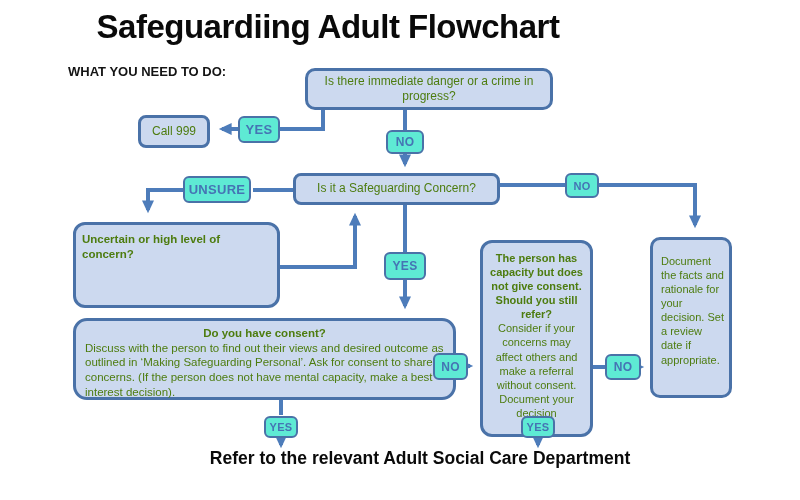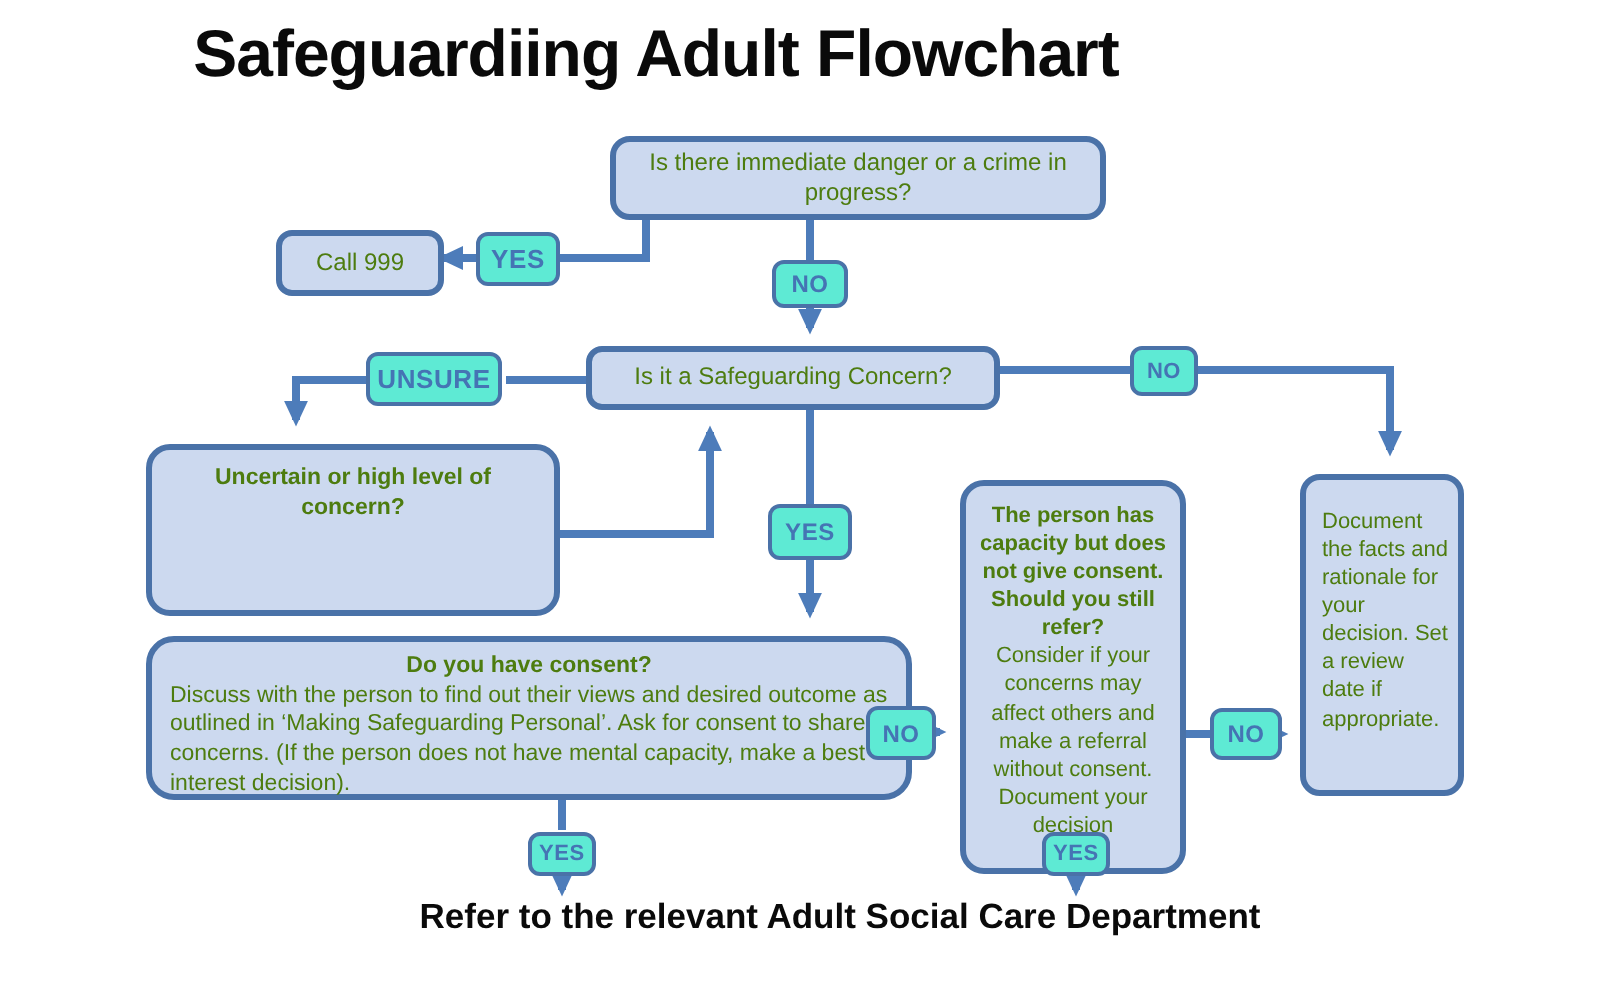--- a/index.html
+++ b/index.html
@@ -30,20 +30,21 @@
     border-radius:6px;color:#4574b4;font-weight:bold;font-size:12px;
     display:flex;align-items:center;justify-content:center;letter-spacing:0.3px;
   }
 </style>
 </head>
 <body>
 
 <div id="stage">
 
   <div class="title">Safeguardiing Adult Flowchart</div>
+  <div class="instruction">WHAT YOU NEED TO DO:</div>
 
   <svg class="connectors" width="800" height="500" viewBox="0 0 800 500">
     <defs>
       <marker id="ah" markerWidth="4" markerHeight="4" refX="2.4" refY="1.5" orient="auto">
         <path d="M0,0 L3.2,1.5 L0,3 Z" fill="#4d7cba"></path>
       </marker>
     </defs>
     <g stroke="#4d7cba" stroke-width="4" fill="none">
 
       <path d="M323,108 V129 H280"></path>
@@ -73,29 +74,29 @@
 
       <path d="M538,403 V415"></path>
       <path d="M538,437 V445" marker-end="url(#ah)"></path>
     </g>
   </svg>
 
   <div class="node" style="left:305px;top:68px;width:248px;height:42px;border-radius:10px;text-align:center;padding:2px 8px;">
     <span>Is there immediate danger or a crime in progress?</span>
   </div>
 
-  <div class="node" style="left:138px;top:115px;width:84px;height:33px;border-radius:8px;text-align:center;">
+  <div class="node" style="left:138px;top:115px;width:72px;height:33px;border-radius:8px;text-align:center;">
     <span>Call 999</span>
   </div>
 
   <div class="node" style="left:293px;top:173px;width:207px;height:32px;border-radius:8px;text-align:center;">
     <span>Is it a Safeguarding Concern?</span>
   </div>
 
-  <div class="node" style="left:73px;top:222px;width:207px;height:86px;border-radius:12px;text-align:center;justify-content:flex-start;padding:7px 6px;font-size:11.5px;gap:13px;">
+  <div class="node" style="left:73px;top:222px;width:207px;height:86px;border-radius:12px;text-align:left;justify-content:flex-start;padding:7px 6px;font-size:11.5px;gap:13px;">
     <span class="b">Uncertain or high level of concern?</span>
   </div>
 
   <div class="node" style="left:73px;top:318px;width:383px;height:82px;border-radius:14px;justify-content:flex-start;padding:5px 9px;font-size:11.5px;">
     <span class="b" style="text-align:center;">Do you have consent?</span>
     <span style="text-align:left;">Discuss with the person to find out their views and desired outcome as outlined in ‘Making Safeguarding Personal’.   Ask for consent to share concerns. (If the person does not have mental capacity, make a best interest decision).</span>
   </div>
 
   <div class="node" style="left:480px;top:240px;width:113px;height:197px;border-radius:12px;text-align:center;justify-content:flex-start;padding:8px 5px;font-size:11px;">
     <span class="b">The person has capacity but does not give consent. Should you still refer?</span>

